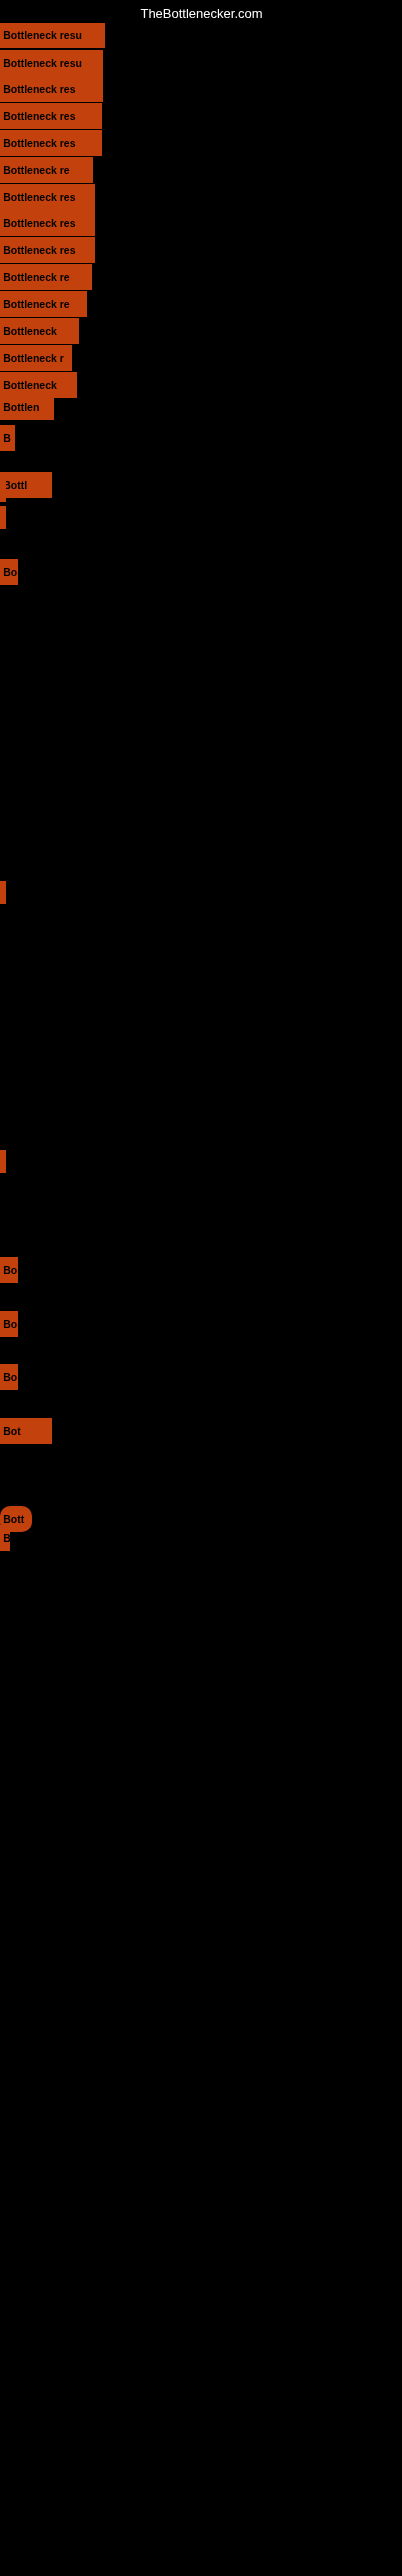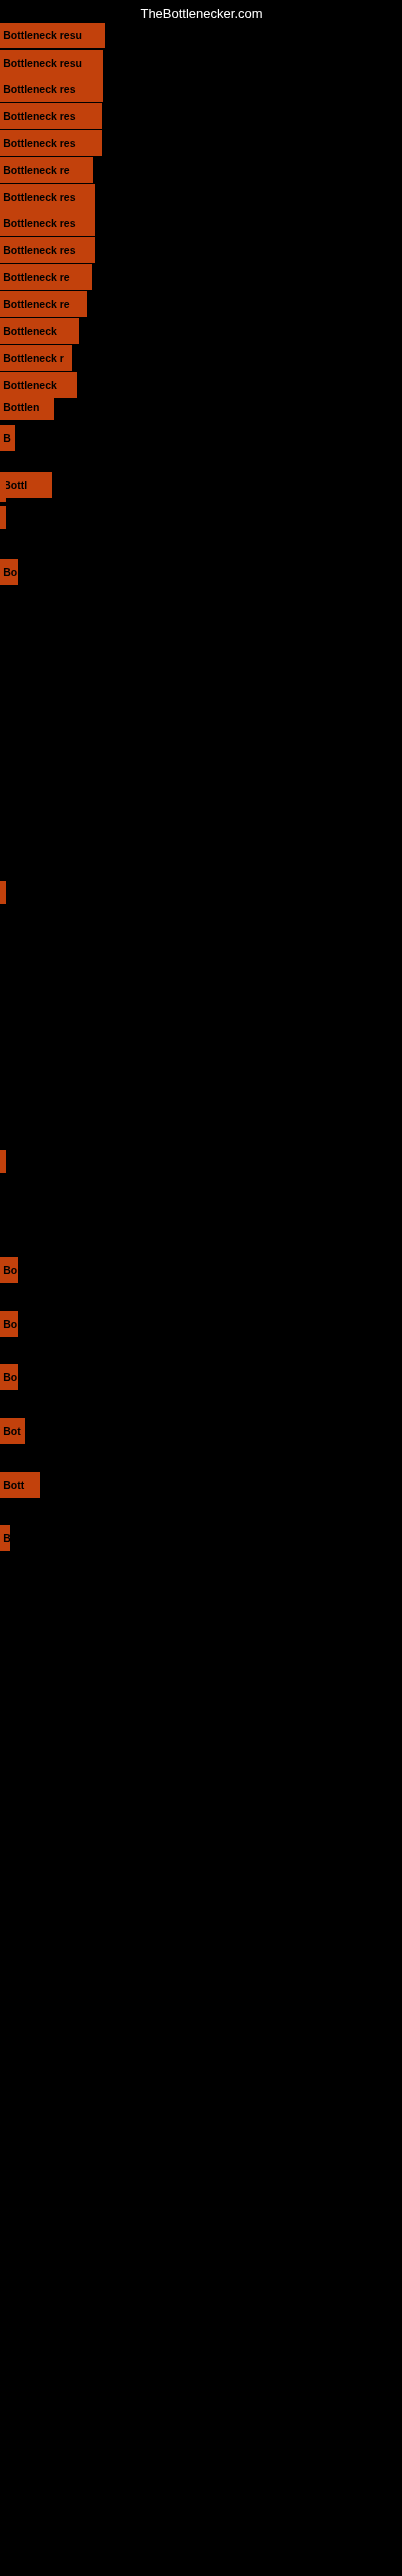--- a/index.html
+++ b/index.html
@@ -60,17 +60,17 @@
     <div class="bottleneck-item" style="top: 425px; width: 14.5px; min-height: 22.5px; line-height: 22.5px;">B</div>
     <div class="bottleneck-item" style="top: 452px; width: 52px; min-height: 22.5px; line-height: 22.5px; margin-top: 20px;">Bottl</div>
     <div class="bottleneck-item" style="top: 479px; width: 6.4px; min-height: 22.5px; line-height: 22.5px;"></div>
     <div class="bottleneck-item" style="top: 506px; width: 6.4px; min-height: 22.5px; line-height: 22.5px;"></div>
     <div class="bottleneck-item" style="top: 559px; width: 17.7px; min-height: 22.5px; line-height: 22.5px;">Bo</div>
     <div class="bottleneck-item" style="top: 881px; width: 6.4px; min-height: 22.5px; line-height: 22.5px;"></div>
     <div class="bottleneck-item" style="top: 1150px; width: 6.4px; min-height: 22.5px; line-height: 22.5px;"></div>
     <div class="bottleneck-item" style="top: 1257px; width: 17.7px; min-height: 22.5px; line-height: 22.5px;">Bo</div>
     <div class="bottleneck-item" style="top: 1311px; width: 17.7px; min-height: 22.5px; line-height: 22.5px;">Bo</div>
     <div class="bottleneck-item" style="top: 1364px; width: 17.7px; min-height: 22.5px; line-height: 22.5px;">Bo</div>
-    <div class="bottleneck-item" style="top: 1418px; width: 25px; min-height: 22.5px; line-height: 22.5px;">Bot</div>
-    <div class="bottleneck-item" style="top: 1472px; width: 40px; min-height: 22.5px; line-height: 22.5px;">Bott</div>
+    <div class="bottleneck-item" style="top: 1418px; width: 52px; min-height: 22.5px; line-height: 22.5px;">Bot</div>
+    <div class="bottleneck-item" style="top: 1506px; width: 32px; min-height: 22.5px; line-height: 22.5px; border-radius: 10px;">Bott</div>
     <div class="bottleneck-item" style="top: 1525px; width: 9.7px; min-height: 22.5px; line-height: 22.5px;">B</div>
   </div>
 
 
 </body></html>

